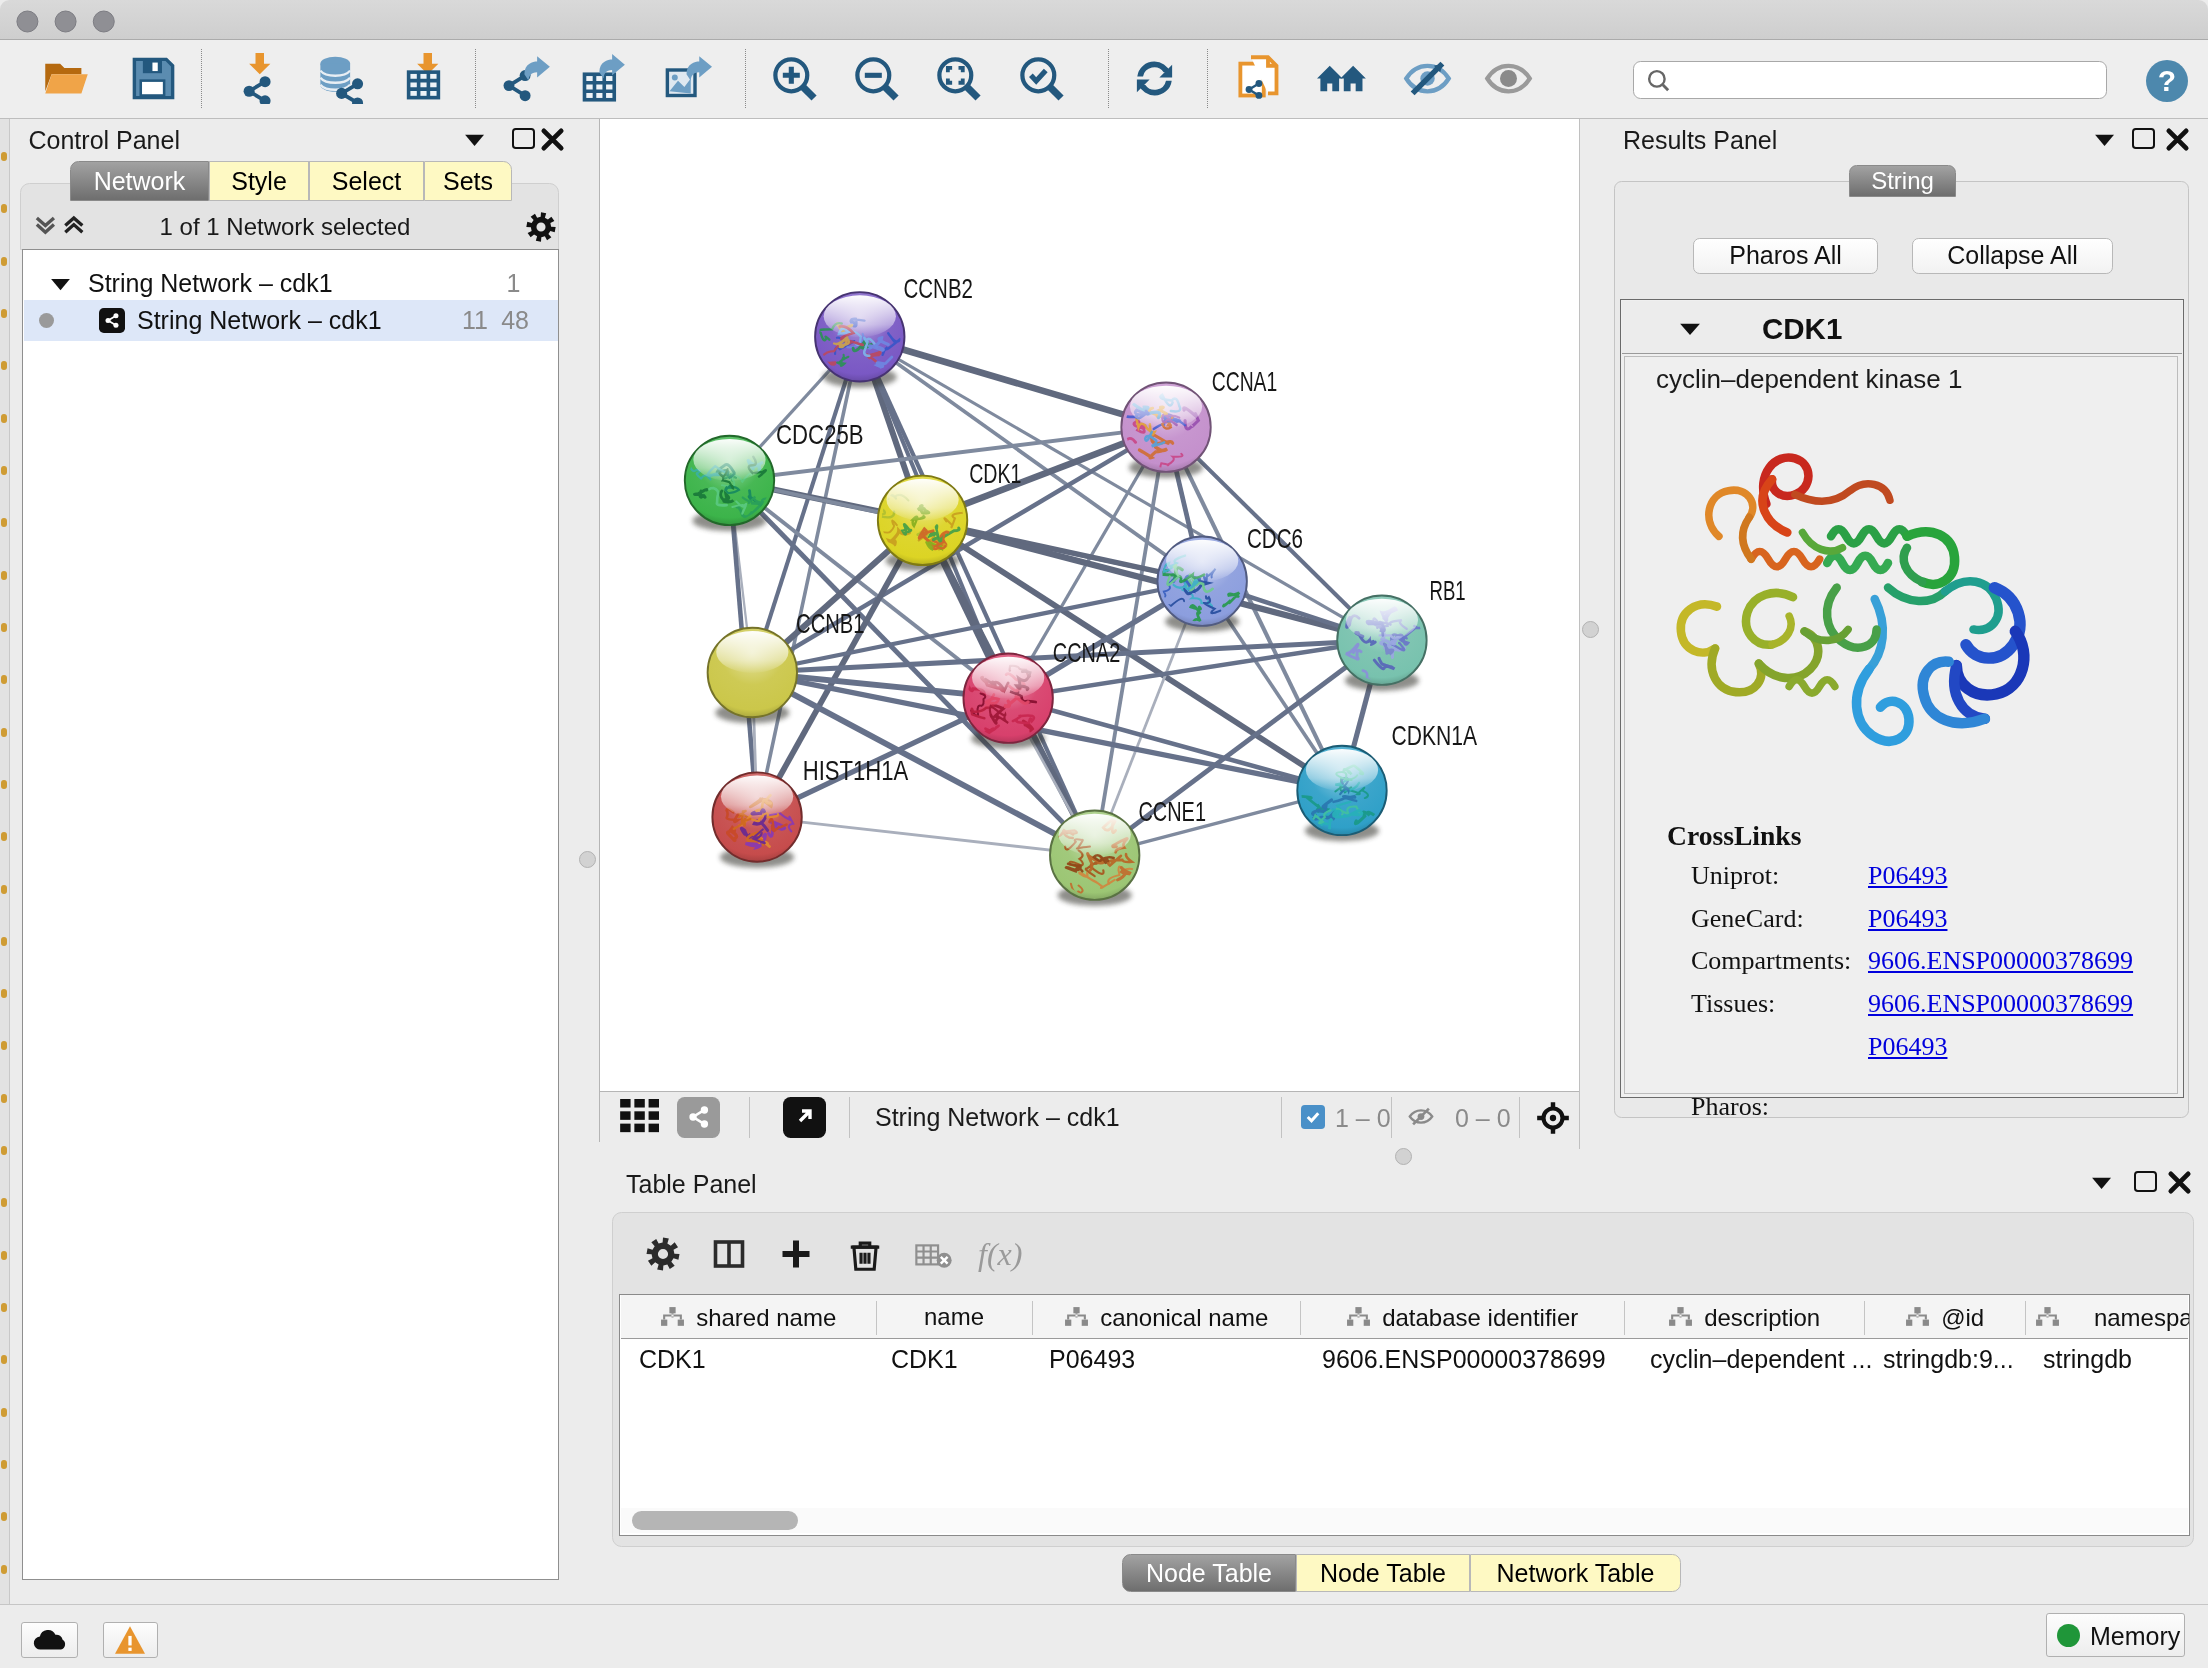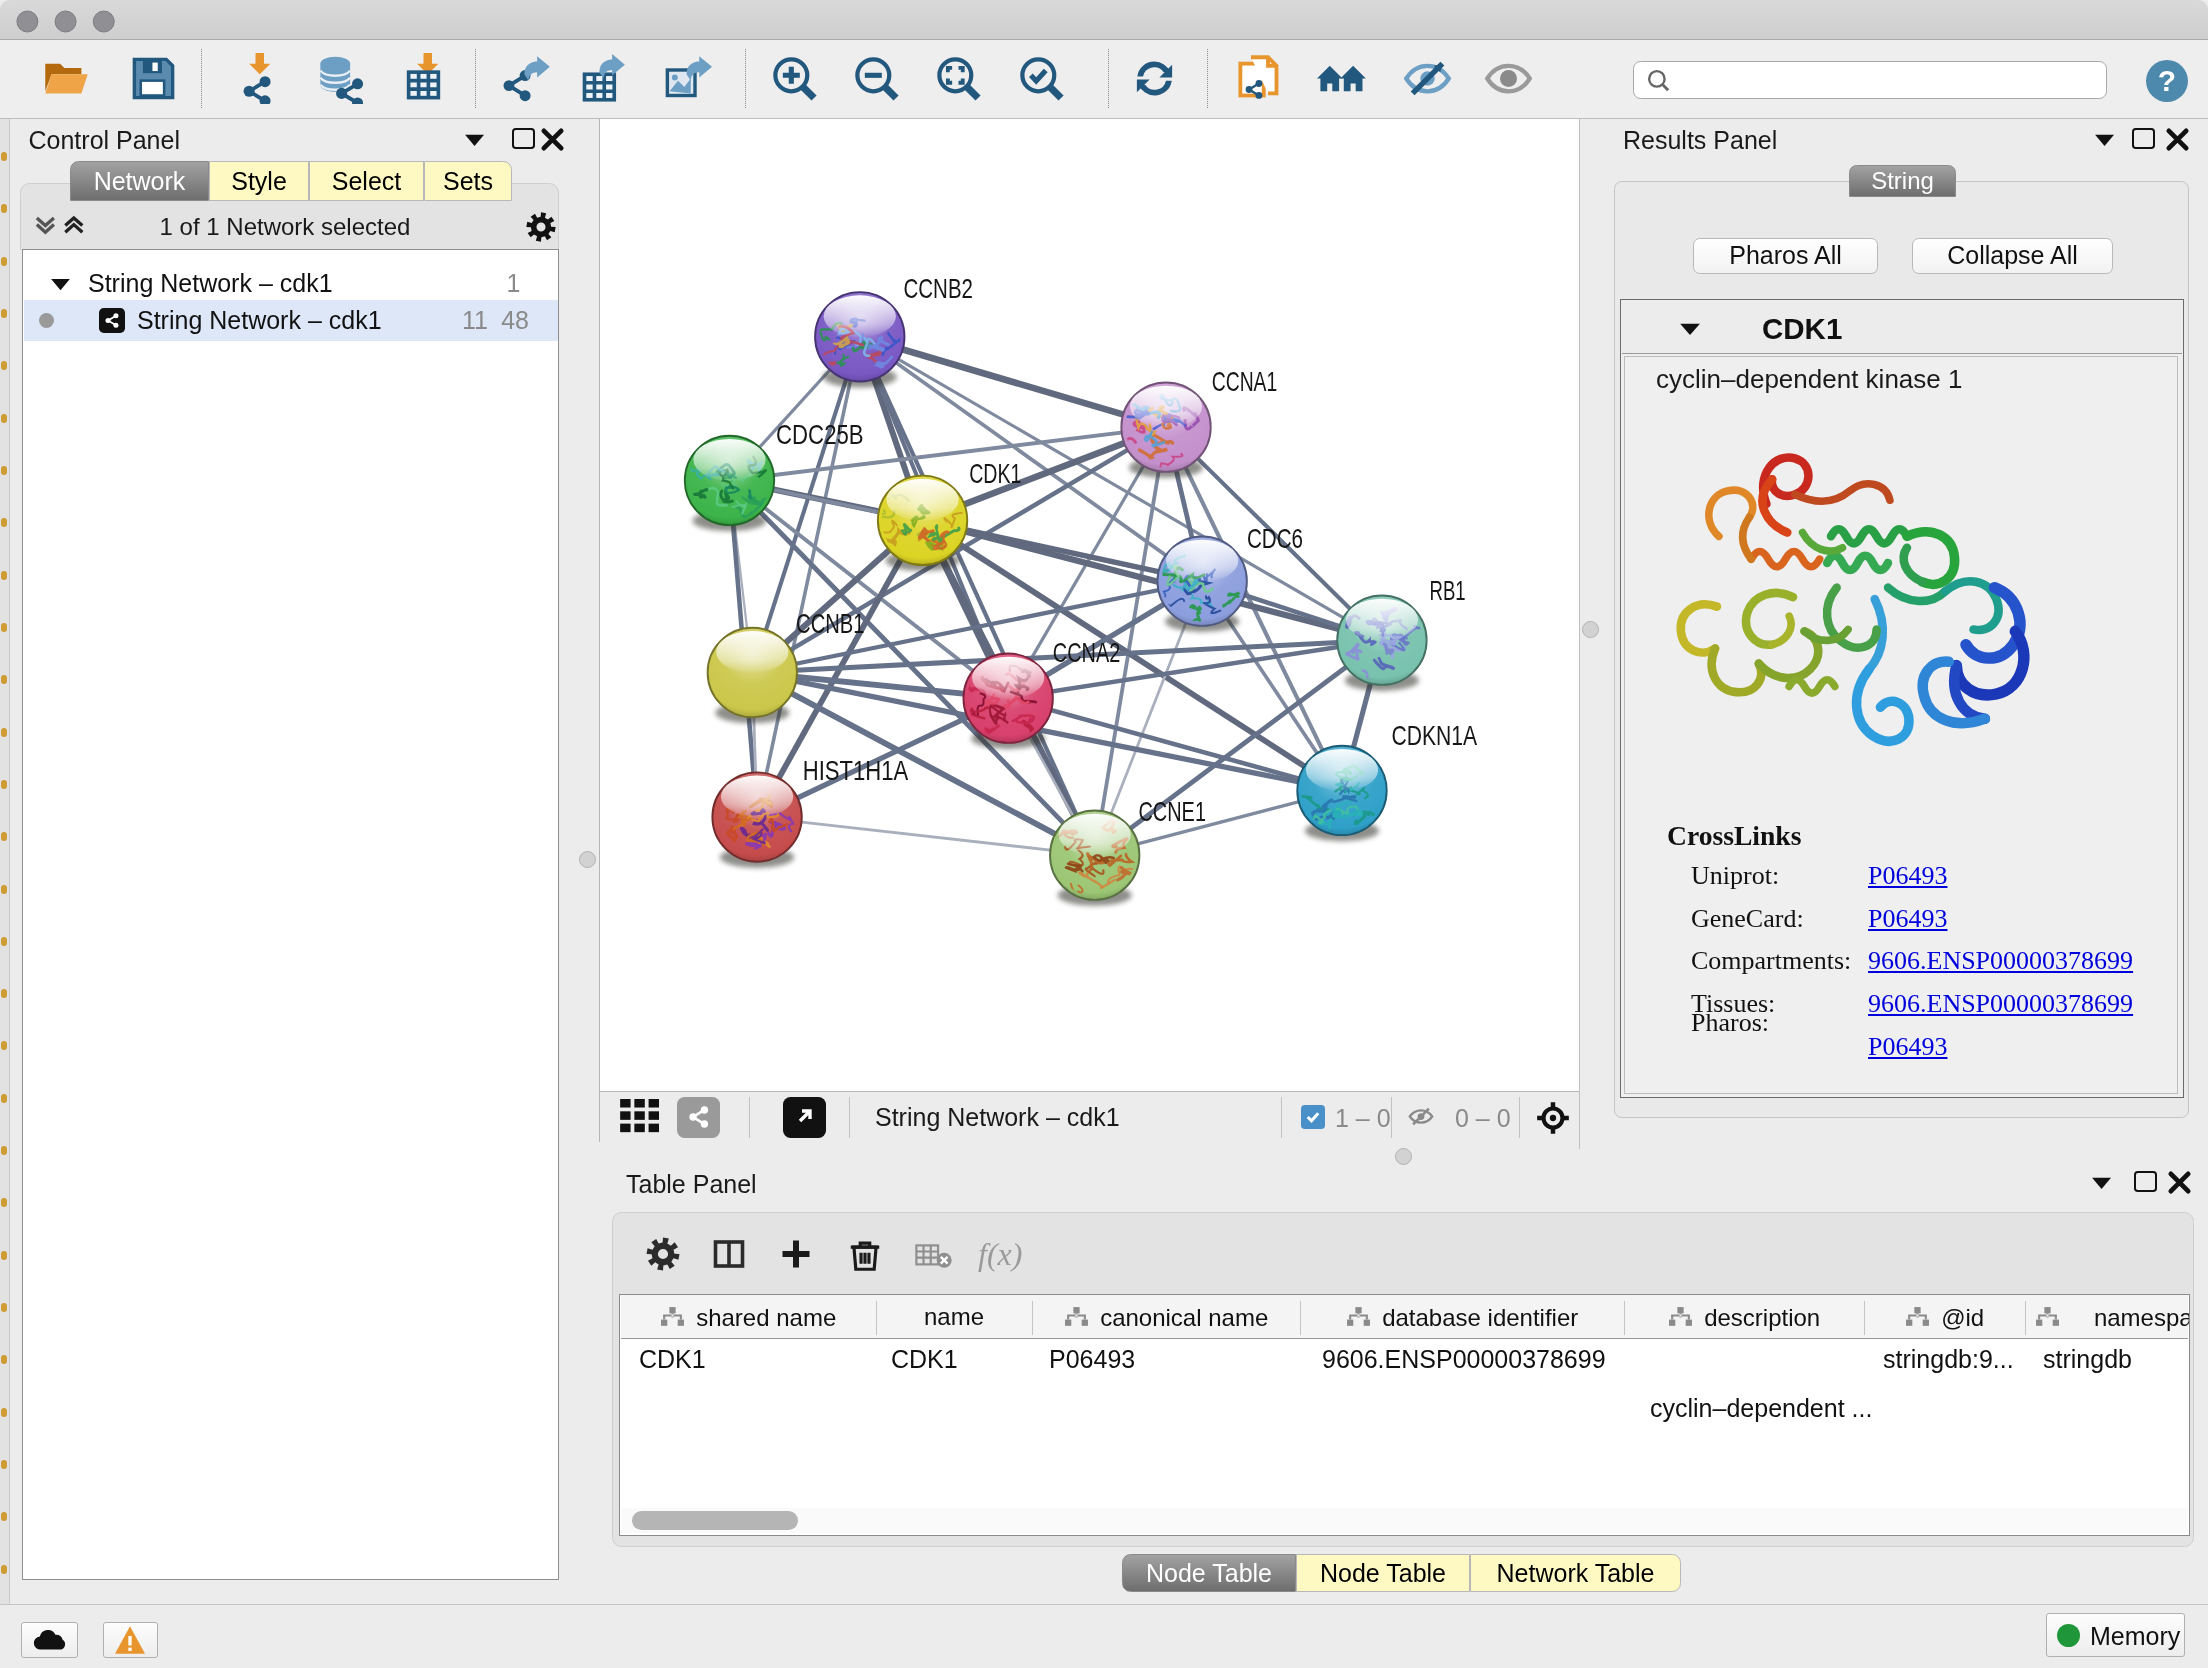--- a/index.html
+++ b/index.html
@@ -787,21 +787,21 @@
             <rect x="9" y="1" width="6" height="6"></rect>
             <rect x="1" y="13" width="6" height="6"></rect>
             <rect x="17" y="13" width="6" height="6"></rect>
             <path d="M11 7h2v4h-2zM3 13h2v-3h14v3h2v-5H3z"></path>
           </g>
         </svg></span><span style="margin-left:23px">namespace</span></div>
 <div class="abs" style="left:639px;top:1345px;width:228px;font-size:25px;color:#111;white-space:nowrap;overflow:hidden">CDK1</div>
 <div class="abs" style="left:891px;top:1345px;width:133px;font-size:25px;color:#111;white-space:nowrap;overflow:hidden">CDK1</div>
 <div class="abs" style="left:1049px;top:1345px;width:238px;font-size:25px;color:#111;white-space:nowrap;overflow:hidden">P06493</div>
 <div class="abs" style="left:1322px;top:1345px;width:295px;font-size:25px;color:#111;white-space:nowrap;overflow:hidden">9606.ENSP00000378699</div>
-<div class="abs" style="left:1650px;top:1394px;width:249px;font-size:25px;color:#111;white-space:nowrap;overflow:hidden">cyclin–dependent ...</div>
+<div class="abs" style="left:1650px;top:1345px;width:249px;font-size:25px;color:#111;white-space:nowrap;overflow:hidden">cyclin–dependent ...</div>
 <div class="abs" style="left:1883px;top:1345px;width:135px;font-size:25px;color:#111;white-space:nowrap;overflow:hidden">stringdb:9...</div>
 <div class="abs" style="left:2043px;top:1345px;width:133px;font-size:25px;color:#111;white-space:nowrap;overflow:hidden">stringdb</div>
 <div class="abs" style="left:621px;top:1508px;width:1567px;height:25px;background:#fafafa"></div>
 <div class="abs" style="left:632px;top:1511px;width:166px;height:19px;background:#b5b5b5;border-radius:9.5px"></div>
 
 <div class="wbtn graytab" style="left:1122px;top:1554px;width:174px;height:38px;border-radius:8.6px 0 0 8.6px;border-color:#8a8a8a;font-size:25px;line-height:36px">Node Table</div>
 <div class="wbtn whitetab" style="left:1296px;top:1554px;width:174px;height:38px;border-radius:0;font-size:25px;line-height:36px">Node Table</div>
 <div class="wbtn whitetab" style="left:1470px;top:1554px;width:211px;height:38px;border-radius:0 8.6px 8.6px 0;font-size:25px;line-height:36px">Network Table</div>
 
 <div class="abs" style="left:1579px;top:119px;width:630px;height:1030px;background:#ececec;border-left:1px solid #c0c0c0"></div>
@@ -860,21 +860,21 @@
     </svg>
 <div class="abs" style="left:1667px;top:820px;font-size:27.6px;font-weight:bold;color:#111;font-family:'Liberation Serif',serif">CrossLinks</div>
 <div class="abs" style="left:1691px;top:861px;font-size:26px;color:#111;font-family:'Liberation Serif',serif">Uniprot:</div>
 <div class="abs" style="left:1868px;top:861px;font-size:26px;color:#0000dd;text-decoration:underline;font-family:'Liberation Serif',serif">P06493</div>
 <div class="abs" style="left:1691px;top:904px;font-size:26px;color:#111;font-family:'Liberation Serif',serif">GeneCard:</div>
 <div class="abs" style="left:1868px;top:904px;font-size:26px;color:#0000dd;text-decoration:underline;font-family:'Liberation Serif',serif">P06493</div>
 <div class="abs" style="left:1691px;top:946px;font-size:26px;color:#111;font-family:'Liberation Serif',serif">Compartments:</div>
 <div class="abs" style="left:1868px;top:946px;font-size:26px;color:#0000dd;text-decoration:underline;font-family:'Liberation Serif',serif">9606.ENSP00000378699</div>
 <div class="abs" style="left:1691px;top:989px;font-size:26px;color:#111;font-family:'Liberation Serif',serif">Tissues:</div>
 <div class="abs" style="left:1868px;top:989px;font-size:26px;color:#0000dd;text-decoration:underline;font-family:'Liberation Serif',serif">9606.ENSP00000378699</div>
-<div class="abs" style="left:1691px;top:1008px;font-size:26px;color:#111;font-family:'Liberation Serif',serif">Pharos:</div>
+<div class="abs" style="left:1691px;top:1092px;font-size:26px;color:#111;font-family:'Liberation Serif',serif">Pharos:</div>
 <div class="abs" style="left:1868px;top:1032px;font-size:26px;color:#0000dd;text-decoration:underline;font-family:'Liberation Serif',serif">P06493</div>
 <div class="abs" style="left:1582px;top:621px;width:17px;height:17px;border-radius:50%;background:#d2d2d2;border:1px solid #b2b2b2"></div>
 
 <div class="abs" style="left:0;top:1604px;width:2208px;height:65px;background:#ececec;border-top:1px solid #c6c6c6"></div>
 <div class="icobtn" style="left:21px;top:1622px;width:57px;height:36px"></div>
 <svg class="abs" style="left:31px;top:1629px" width="36" height="23" viewBox="0 0 24 15">
       <path d="M6.5 13.5a4.3 4.3 0 0 1-.6-8.6 5.5 5.5 0 0 1 10.4-1.2 4.2 4.2 0 0 1 4.8 3.3 3.6 3.6 0 0 1-1.1 6.5z" fill="#111"></path>
     </svg>
 <div class="icobtn" style="left:103px;top:1622px;width:55px;height:36px"></div>
 <svg class="abs" style="left:113px;top:1625px" width="34" height="30" viewBox="0 0 24 22">

